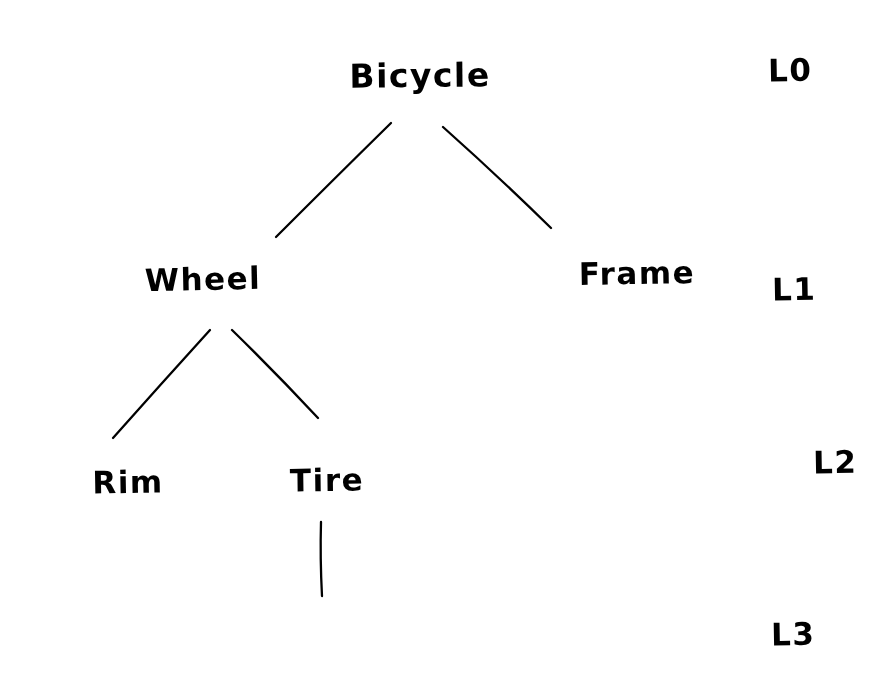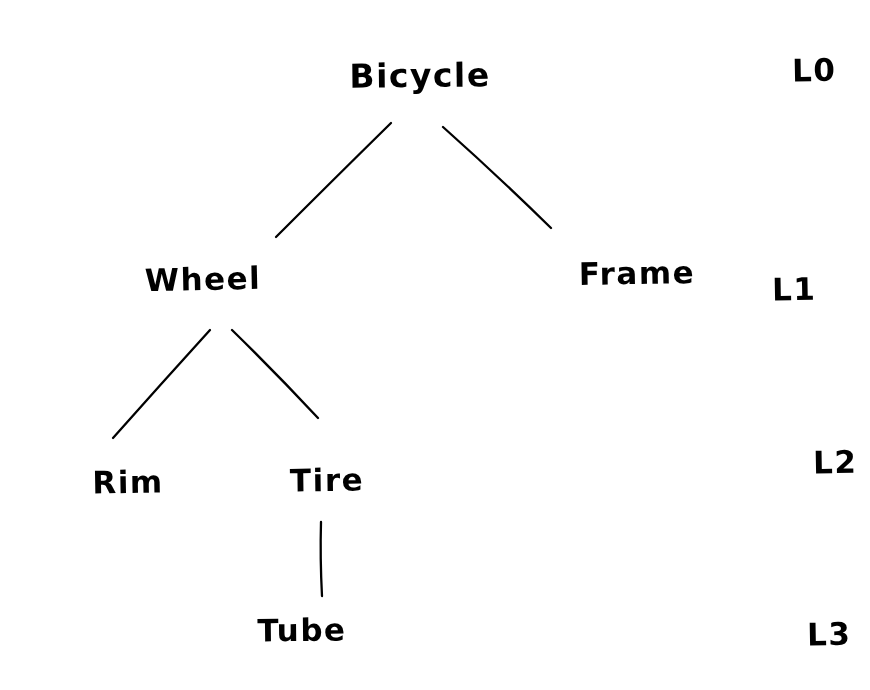--- a/index.html
+++ b/index.html
@@ -38,43 +38,42 @@
     color: #000000;
   }
   
   #n-bicycle { left: 420px; top: 56px;  transform: translateX(-50%) rotate(-0.6deg); font-size: 33px; }
   #n-wheel   { left: 203px; top: 261px; transform: translateX(-50%) rotate(-1.2deg); }
   #n-frame   { left: 637px; top: 255px; transform: translateX(-50%) rotate(-1.0deg); }
   #n-rim     { left: 128px; top: 464px; transform: translateX(-50%) rotate(-1.0deg); }
   #n-tire    { left: 327px; top: 462px; transform: translateX(-50%) rotate(-0.8deg); }
   #n-tube    { left: 302px; top: 612px; transform: translateX(-50%) rotate(-0.6deg); }
   
-  #lvl-0 { left: 792px; top: 52px;  transform: rotate(-1deg); }
+  #lvl-0 { left: 768px; top: 52px;  transform: rotate(-1deg); }
   #lvl-1 { left: 772px; top: 271px; transform: rotate(-1deg); }
   #lvl-2 { left: 777px; top: 444px; transform: rotate(-1deg); margin-left: 36px; }
-  #lvl-3 { left: 771px; top: 616px; transform: rotate(-1deg); margin-left: 36px; }
+  #lvl-3 { left: 771px; top: 616px; transform: rotate(-1deg); }
 </style>
 </head>
 <body>
 
 <div class="canvas">
 
   <svg class="edges-layer" viewBox="0 0 870 690" xmlns="http://www.w3.org/2000/svg" aria-hidden="true">
     <path class="edge" d="M391,123 Q332,181 276,237"></path>
     <path class="edge" d="M443,127 Q498,176 551,228"></path>
     <path class="edge" d="M210,330 Q161,384 113,438"></path>
     <path class="edge" d="M232,330 Q276,373 318,418"></path>
     <path class="edge" d="M321,522 Q320,558 322,596"></path>
   </svg>
 
   <div class="node" id="n-bicycle">Bicycle</div>
   <div class="node" id="n-wheel">Wheel</div>
   <div class="node" id="n-frame">Frame</div>
   <div class="node" id="n-rim">Rim</div>
   <div class="node" id="n-tire">Tire</div>
-  <div class="node" id="n-tube">Tube</div>
 
   <div class="lvl" id="lvl-0">L0</div>
   <div class="lvl" id="lvl-1">L1</div>
   <div class="lvl" id="lvl-2">L2</div>
   <div class="lvl" id="lvl-3">L3</div>
 
 </div>
 
 </body></html>

